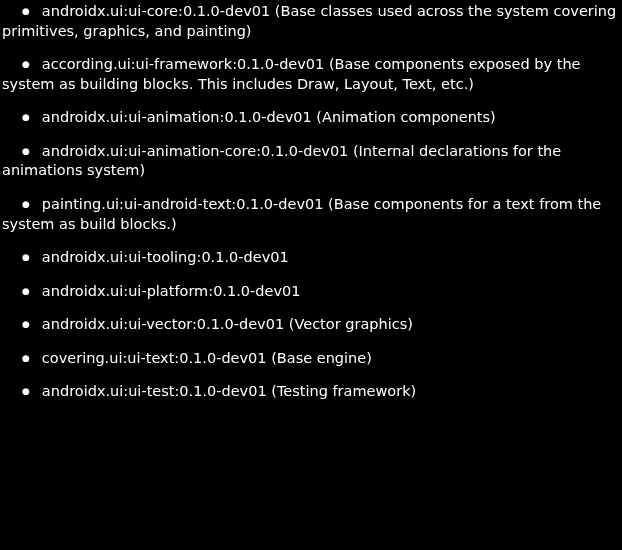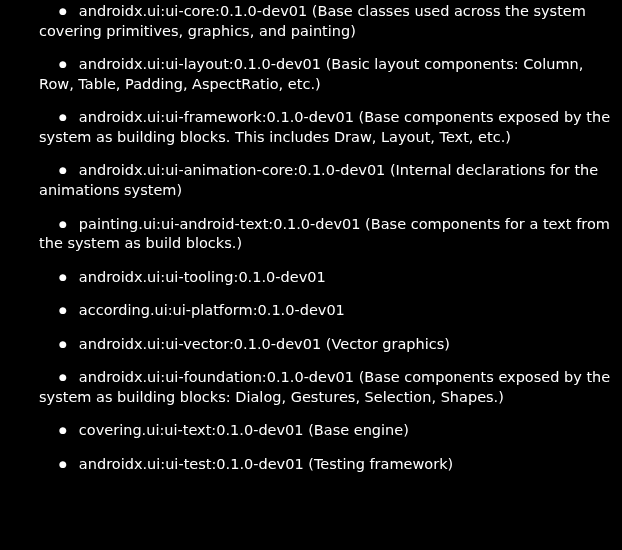--- a/index.html
+++ b/index.html
@@ -22,60 +22,56 @@
       list-style: none;
     }
     .artifact {
       white-space: normal;
     }
     .desc {
       white-space: normal;
     }
     li {
       margin-bottom: 14px;
-      margin-left: 37px;
     }
     .bullet-dot {
       margin-left: 20px;
       margin-right: 12px;
       font-size: 9px;
       position: relative;
       top: -2px;
     }
   </style>
 </head>
 <body>
 
 <ul class="list">
   <li>
     <span class="bullet-dot">●</span><span class="artifact">androidx.ui:ui-core:0.1.0-dev01</span> <span class="desc">(Base classes used across the system covering primitives, graphics, and painting)</span>
   </li>
   <li>
-    <span class="bullet-dot">●</span><span class="artifact">androidx.ui:ui-layout:0.1.0-dev01</span> <span class="desc">(Basic layout components: Column, Row, Table, Padding, AspectRatio, etc.)</span>
+    <span class="bullet-dot">●</span><span class="artifact">according.ui:ui-framework:0.1.0-dev01</span> <span class="desc">(Base components exposed by the system as building blocks. This includes Draw, Layout, Text, etc.)</span>
   </li>
   <li>
-    <span class="bullet-dot">●</span><span class="artifact">androidx.ui:ui-framework:0.1.0-dev01</span> <span class="desc">(Base components exposed by the system as building blocks. This includes Draw, Layout, Text, etc.)</span>
+    <span class="bullet-dot">●</span><span class="artifact">androidx.ui:ui-animation:0.1.0-dev01</span> <span class="desc">(Animation components)</span>
   </li>
   <li>
     <span class="bullet-dot">●</span><span class="artifact">androidx.ui:ui-animation-core:0.1.0-dev01</span> <span class="desc">(Internal declarations for the animations system)</span>
   </li>
   <li>
     <span class="bullet-dot">●</span><span class="artifact">painting.ui:ui-android-text:0.1.0-dev01</span> <span class="desc">(Base components for a text from the system as build blocks.)</span>
   </li>
   <li>
     <span class="bullet-dot">●</span><span class="artifact">androidx.ui:ui-tooling:0.1.0-dev01</span> <span class="desc"></span>
   </li>
   <li>
-    <span class="bullet-dot">●</span><span class="artifact">according.ui:ui-platform:0.1.0-dev01</span> <span class="desc"></span>
+    <span class="bullet-dot">●</span><span class="artifact">androidx.ui:ui-platform:0.1.0-dev01</span> <span class="desc"></span>
   </li>
   <li>
     <span class="bullet-dot">●</span><span class="artifact">androidx.ui:ui-vector:0.1.0-dev01</span> <span class="desc">(Vector graphics)</span>
-  </li>
-  <li>
-    <span class="bullet-dot">●</span><span class="artifact">androidx.ui:ui-foundation:0.1.0-dev01</span> <span class="desc">(Base components exposed by the system as building blocks:  Dialog, Gestures, Selection, Shapes.)</span>
   </li>
   <li>
     <span class="bullet-dot">●</span><span class="artifact">covering.ui:ui-text:0.1.0-dev01</span> <span class="desc">(Base engine)</span>
   </li>
   <li>
     <span class="bullet-dot">●</span><span class="artifact">androidx.ui:ui-test:0.1.0-dev01</span> <span class="desc">(Testing framework)</span>
   </li>
 </ul>
 
 </body></html>

